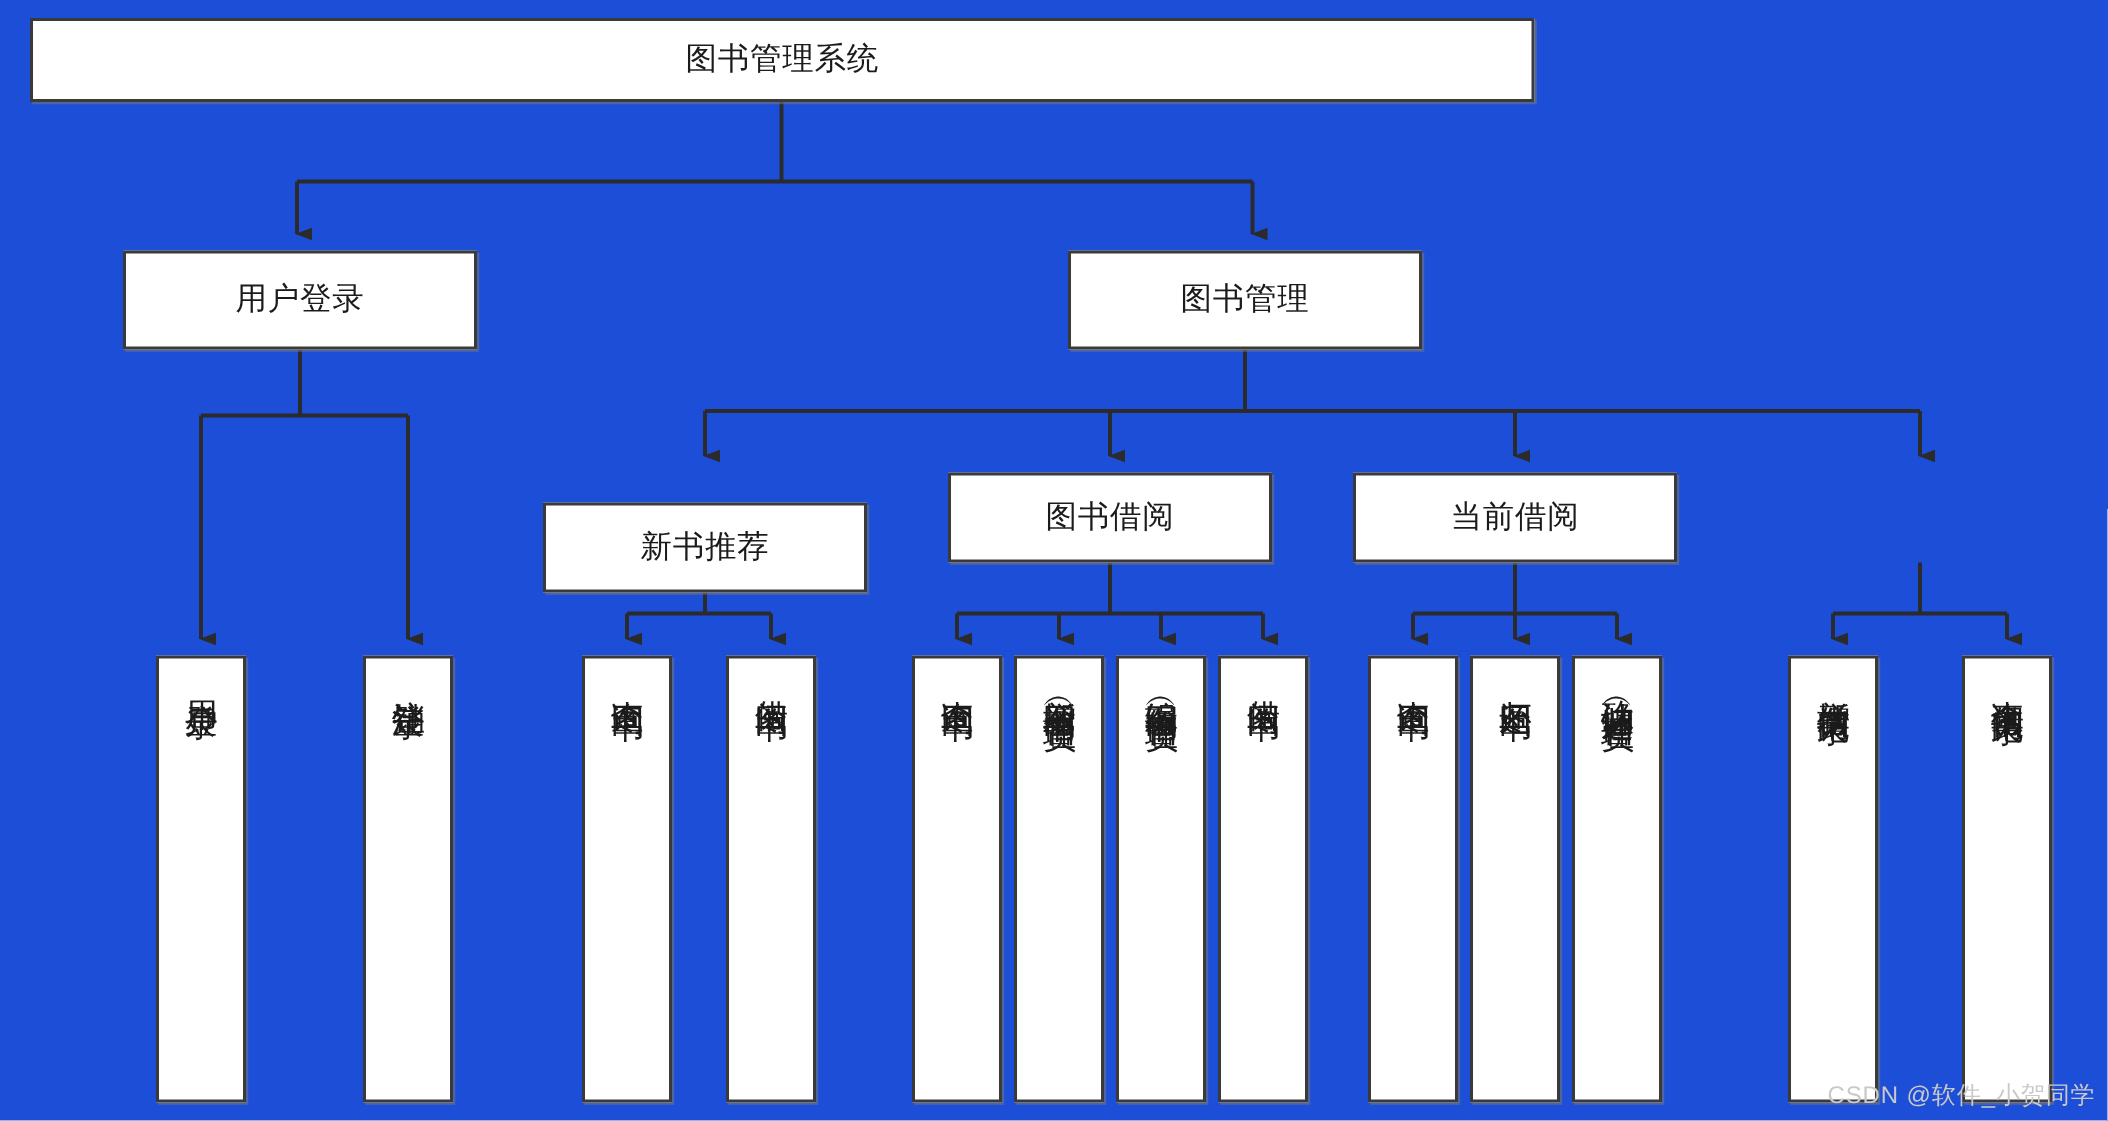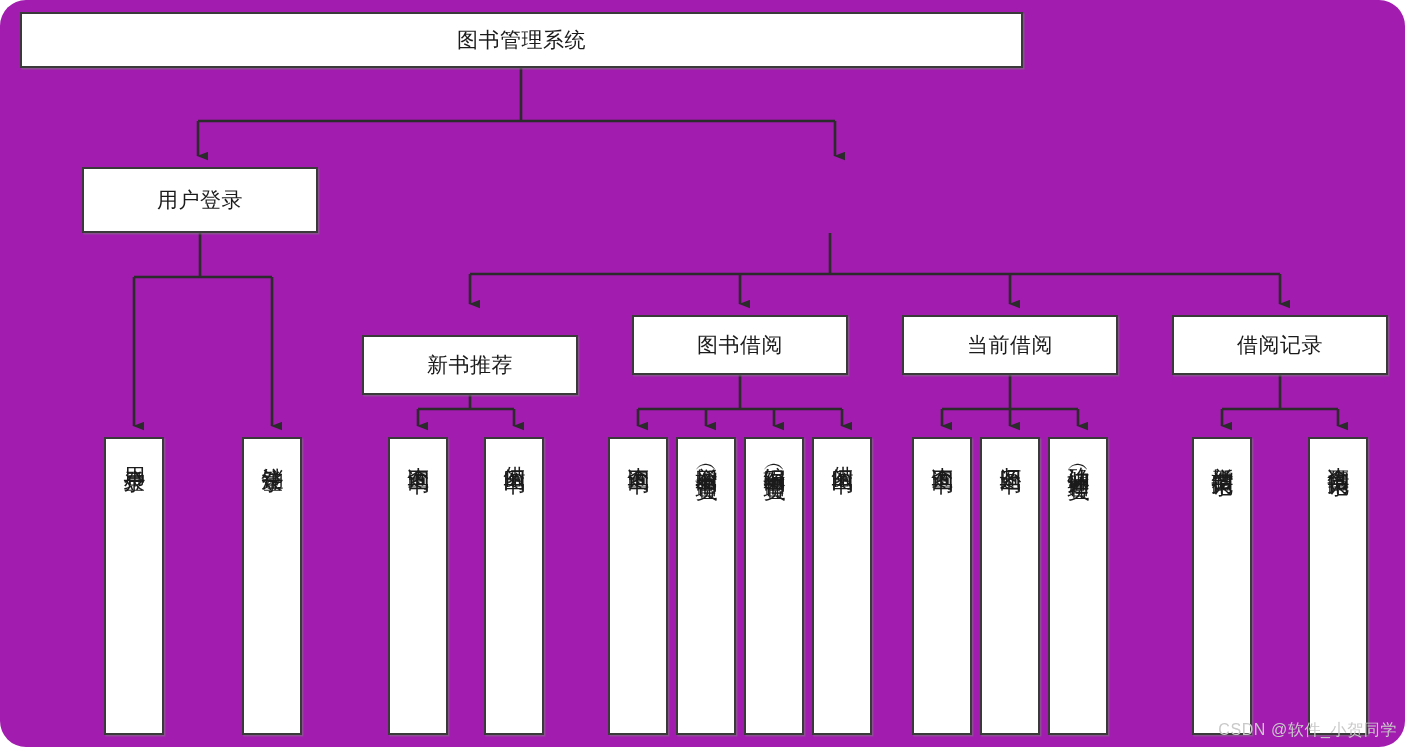--- a/index.html
+++ b/index.html
@@ -1,22 +1,21 @@
 <!DOCTYPE html>
 <html><head>
 <meta charset="utf-8">
 <style>
   html,body{margin:0;padding:0;background:#ffffff;}
   body{font-family:"Liberation Sans","DejaVu Sans",sans-serif;}
   #canvas{
     position:relative;
     width:1405px;height:747px;
-    background:#a21caf;
+    background:#1d4ed8;
     overflow:hidden;
-    border-radius:26px;
   }
   #wires{position:absolute;left:0;top:0;width:1405px;height:747px;}
   .node{
     position:absolute;
     box-sizing:border-box;
     background:#ffffff;
     border:2px solid #3a3a3a;
     display:flex;
     align-items:center;
     justify-content:center;
@@ -109,32 +108,32 @@
     </g>
   </svg>
 
   <div class="node" style="left:20px;top:12px;width:1003px;height:56px;">
     <span class="lbl">图书管理系统</span>
   </div>
 
   <div class="node" style="left:82px;top:167px;width:236px;height:66px;">
     <span class="lbl">用户登录</span>
   </div>
+  <div class="node" style="left:712px;top:167px;width:236px;height:66px;">
+    <span class="lbl">图书管理</span>
+  </div>
 
   <div class="node" style="left:362px;top:315px;width:216px;height:60px;margin-top:20px;">
     <span class="lbl">新书推荐</span>
   </div>
   <div class="node" style="left:632px;top:315px;width:216px;height:60px;">
     <span class="lbl">图书借阅</span>
   </div>
   <div class="node" style="left:902px;top:315px;width:216px;height:60px;">
     <span class="lbl">当前借阅</span>
-  </div>
-  <div class="node" style="left:1172px;top:315px;width:216px;height:60px;">
-    <span class="lbl">借阅记录</span>
   </div>
 
   <div class="node leaf" style="left:104px;top:437px;width:60px;height:298px;">
     <span class="lbl">用户登录</span>
   </div>
   <div class="node leaf" style="left:242px;top:437px;width:60px;height:298px;">
     <span class="lbl">注销登录</span>
   </div>
 
   <div class="node leaf" style="left:388px;top:437px;width:60px;height:298px;">

